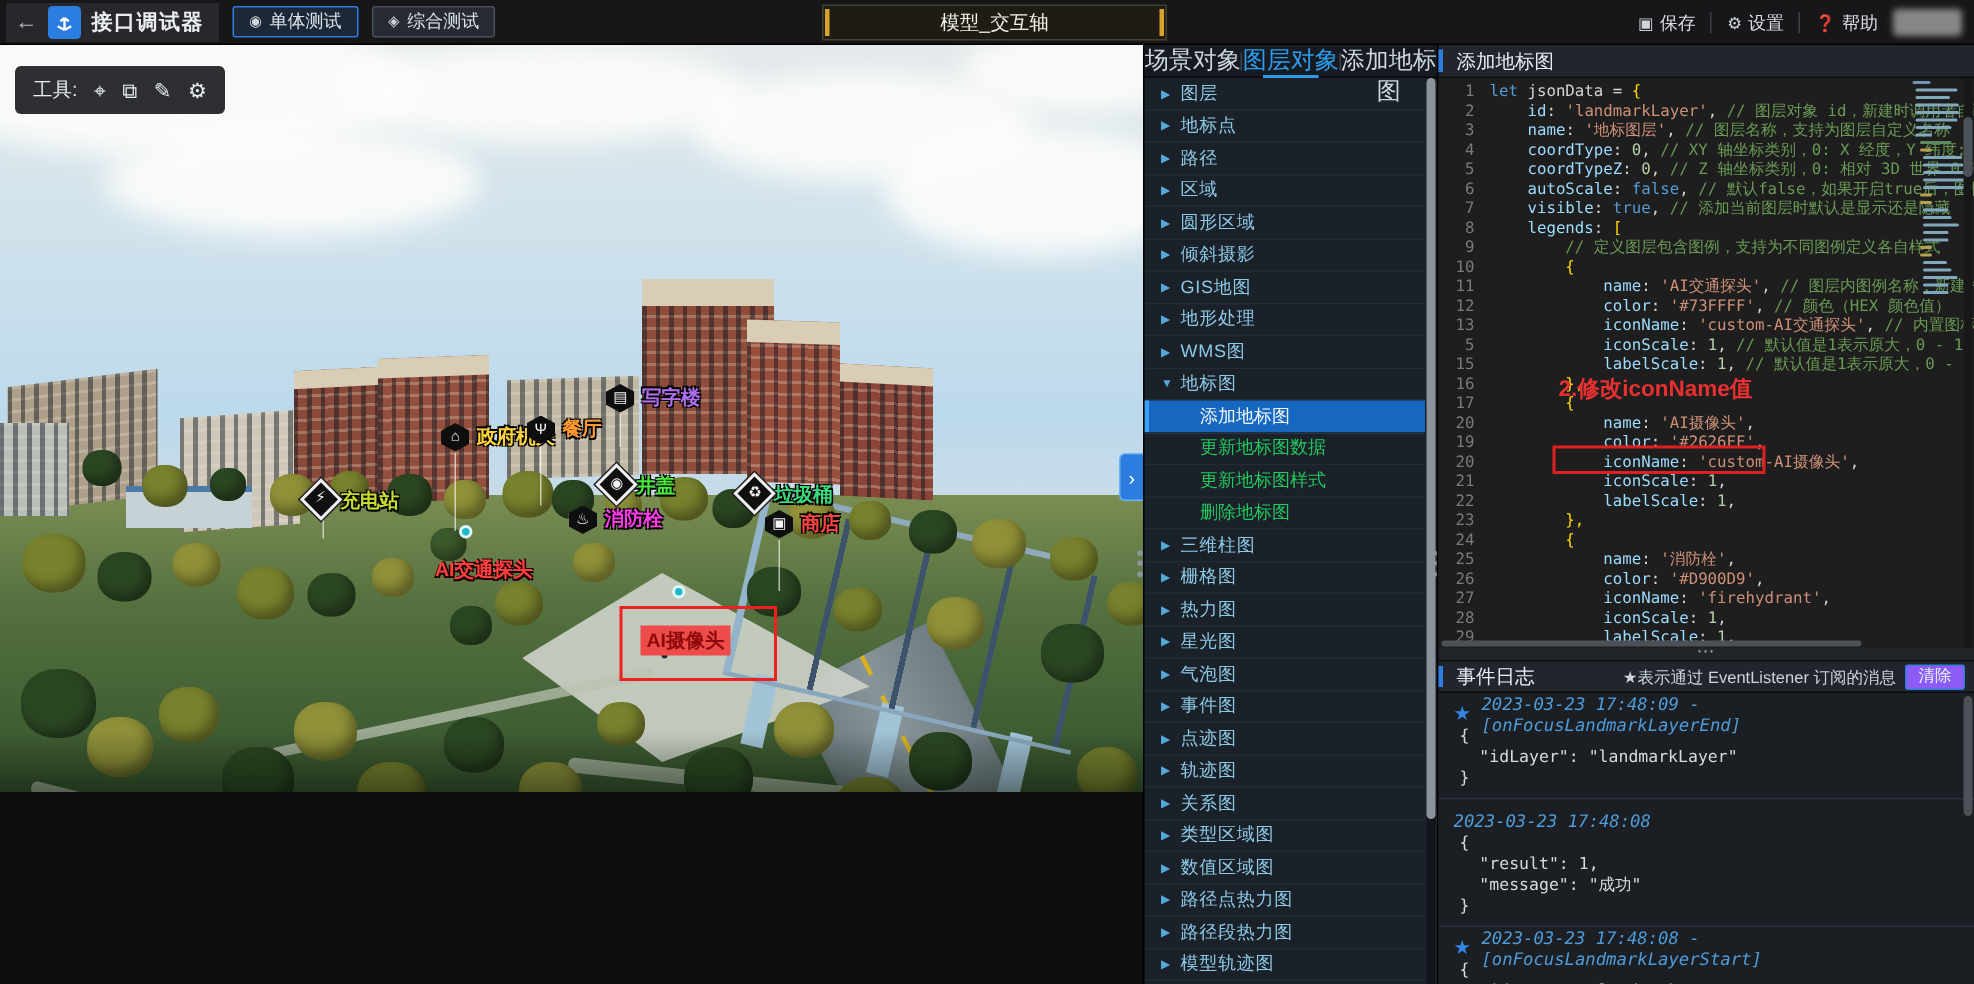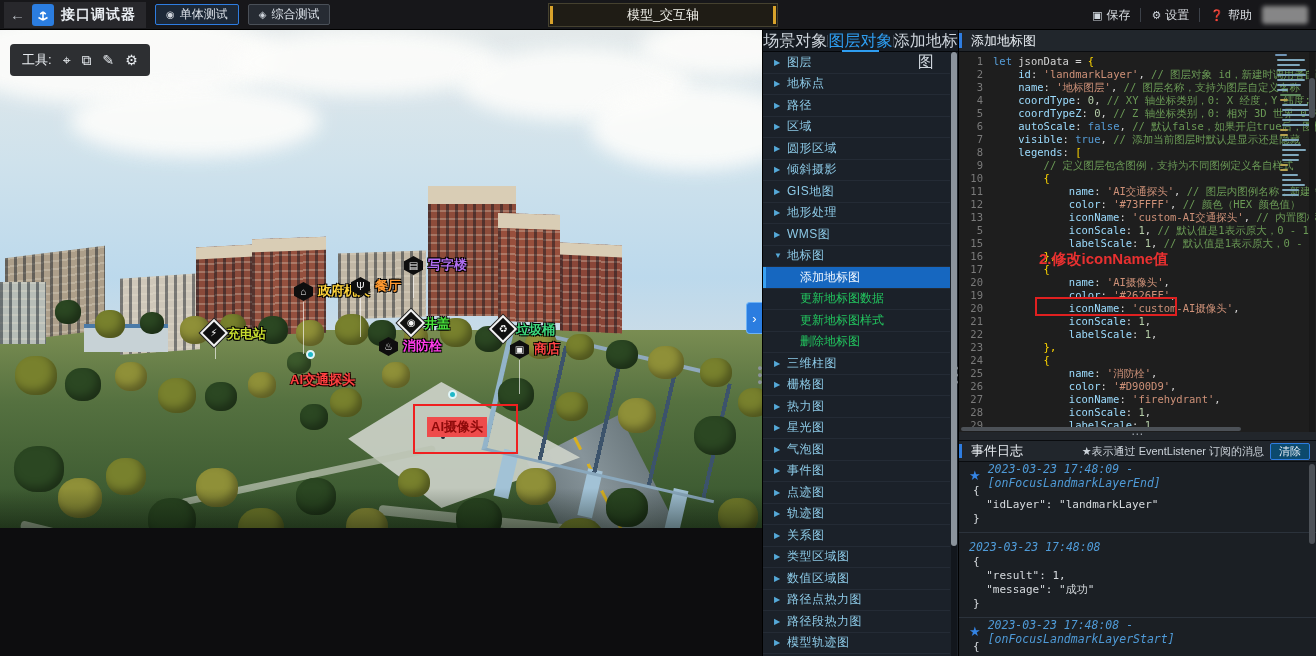--- a/index.html
+++ b/index.html
@@ -156,21 +156,21 @@
   .mid-handle { height:8px; background:#22262b; color:#9aa0a8; text-align:center;
     line-height:5px; font-size:12px; letter-spacing:1px; flex:0 0 auto; cursor:row-resize; }
 
   .log-header { position:relative; height:22px; background:#21262c; display:flex;
     align-items:center; padding-left:12px; border-top:1px solid #0a0c0f;
     border-bottom:1px solid #0a0c0f; flex:0 0 auto; }
   .log-header::before { content:""; position:absolute; left:0; top:3px; bottom:3px; width:3px; background:#2e7de1; }
   .log-title { color:#e8edf2; font-size:13px; }
   .log-note { position:absolute; right:52px; color:#ccd3da; font-size:11px; white-space:nowrap; }
   .log-clear { position:absolute; right:6px; top:2px; height:17px; padding:0 8px;
-    background:#0c4a6e; border:1px solid #2e7de1; border-radius:2px; color:#eaf1f8;
+    background:#8b5cf6; border:1px solid #2e7de1; border-radius:2px; color:#eaf1f8;
     font-size:11px; line-height:15px; cursor:pointer; }
   .log-body { position:relative; flex:1; overflow:hidden; background:#1b1f24; }
   .log-entry { border-bottom:1px solid #2b323b; padding:5px 10px 6px 10px; }
   .log-head { display:flex; align-items:center; gap:7px; height:17px; }
   .log-star { color:#3584e4; font-size:13px; }
   .log-time { color:#4f9bd8; font-size:11.5px; font-style:italic; font-family:"DejaVu Sans Mono",monospace; }
   .log-json { color:#d6dade; font-size:11px; line-height:14px; white-space:pre;
     font-family:"DejaVu Sans Mono",monospace; padding-left:4px; }
   .log-sbar { position:absolute; right:1px; top:2px; width:6px; height:80px; background:#4c5157; border-radius:3px; }
 </style>

